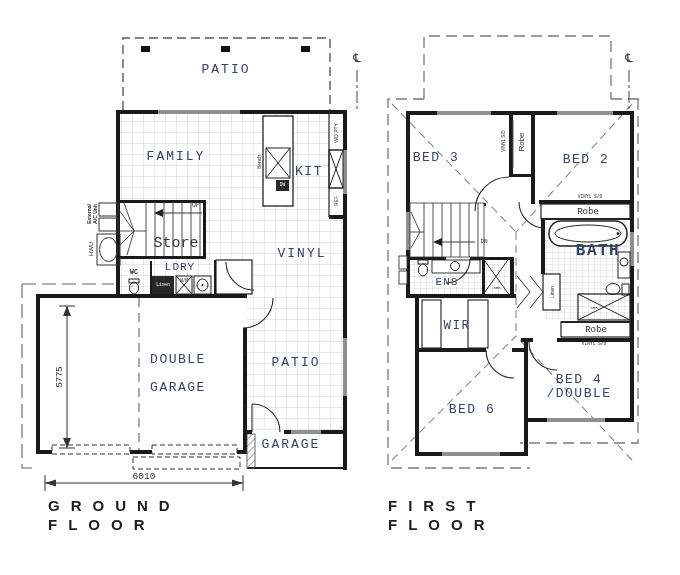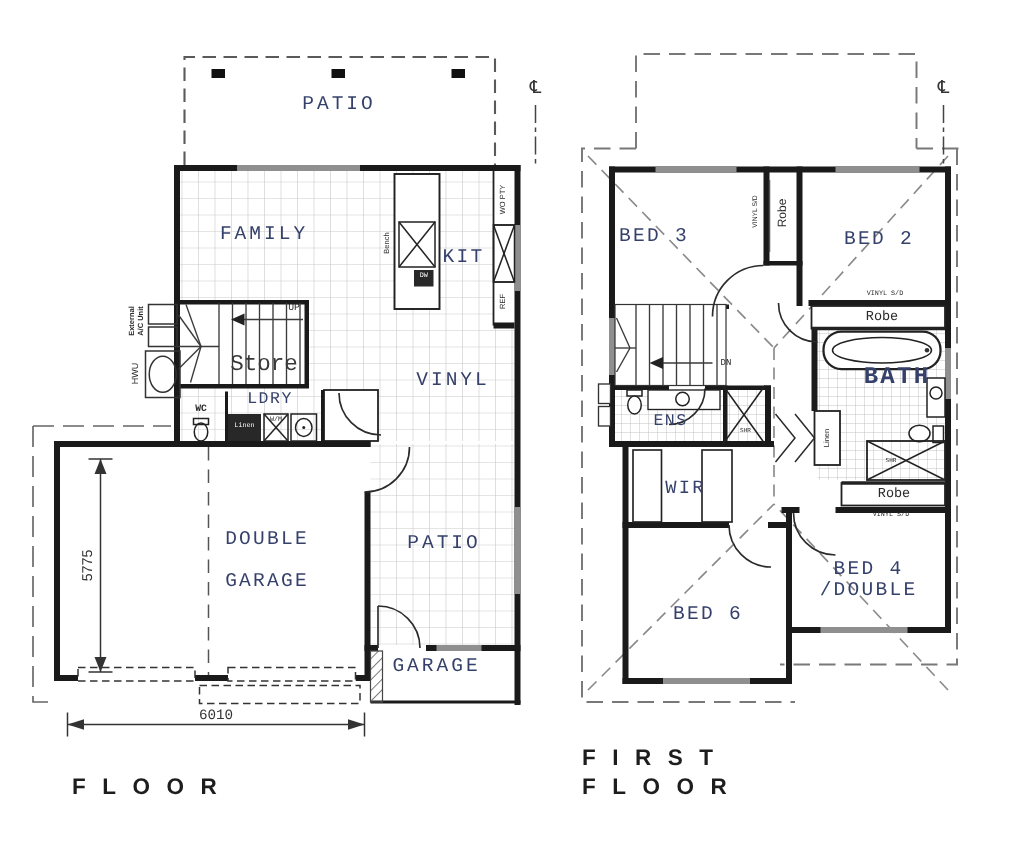--- a/index.html
+++ b/index.html
@@ -311,20 +311,21 @@
   <div class="lbl annot" style="left:134px;top:273px;font-size:6.5px;font-weight:700">WC</div>
   <div class="lbl wtxt" style="left:163px;top:285px;font-size:4.5px">Linen</div>
   <div class="lbl annot" style="left:184px;top:281px;font-size:4.5px">W/M</div>
   <div class="lbl room" style="left:302px;top:253px;letter-spacing:2px">VINYL</div>
   <div class="lbl room" style="left:178px;top:359px">DOUBLE</div>
   <div class="lbl room" style="left:178px;top:387px">GARAGE</div>
   <div class="lbl room" style="left:296px;top:362px;letter-spacing:2px">PATIO</div>
   <div class="lbl room" style="left:291px;top:444px;letter-spacing:2px">GARAGE</div>
   <div class="vlbl dim" style="left:59px;top:377px">5775</div>
   <div class="lbl dim" style="left:144px;top:477px">6010</div>
+  <div class="title" style="left:48px;top:498px">GROUND</div>
   <div class="title" style="left:48px;top:517px">FLOOR</div>
 
   <div class="lbl cl" style="left:629px;top:58px">℄</div>
   <div class="lbl room" style="left:436px;top:157px">BED 3</div>
   <div class="vlbl annot" style="left:504px;top:141px;font-size:4.5px">VINYL S/D</div>
   <div class="vlbl annot" style="left:522px;top:142px;font-size:8px">Robe</div>
   <div class="lbl room" style="left:586px;top:159px">BED 2</div>
   <div class="lbl annot" style="left:590px;top:197px;font-size:4.5px">VINYL S/D</div>
   <div class="lbl annot" style="left:588px;top:211.5px;font-size:9px">Robe</div>
   <div class="lbl room" style="left:598px;top:251px;font-size:16px;font-weight:700">BATH</div>

